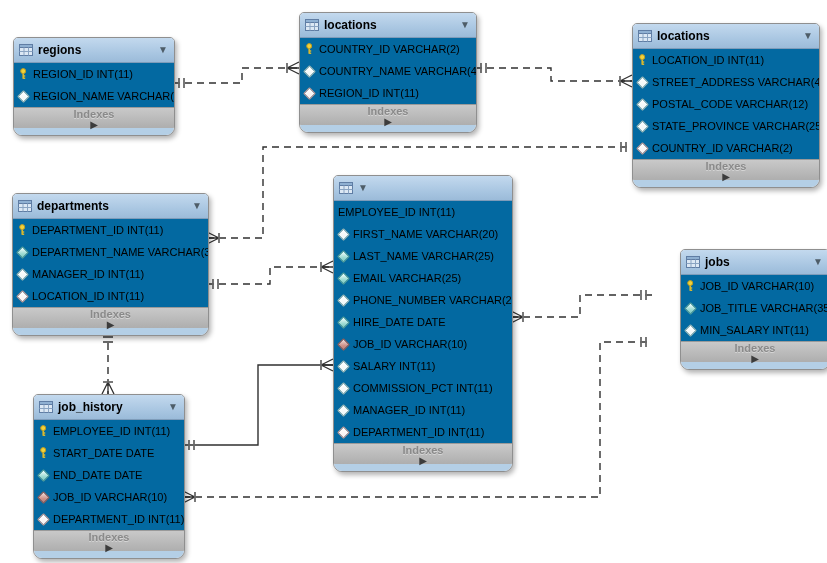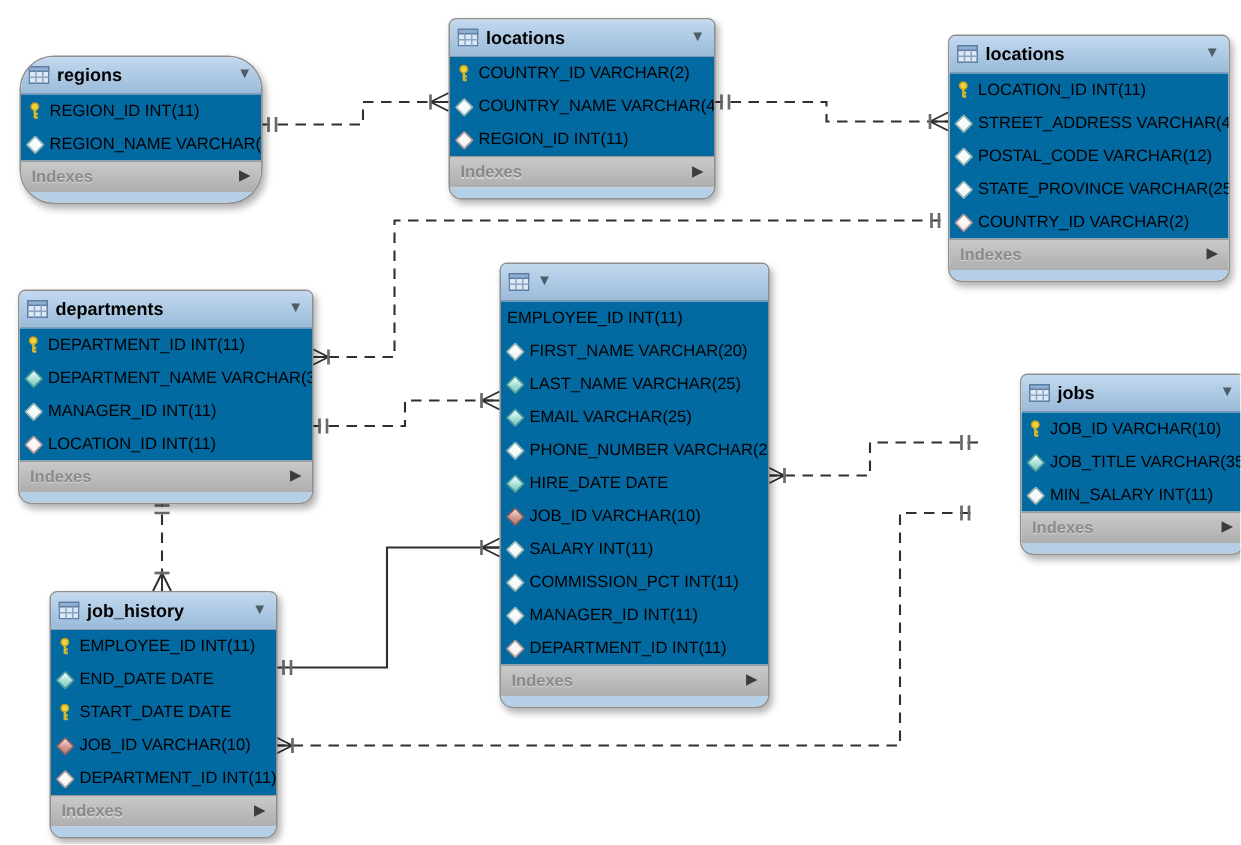--- a/index.html
+++ b/index.html
@@ -16,21 +16,21 @@
   .tbl-body{background:#0369a1;}
   .row{height:22px;display:flex;align-items:center;padding:0 4px;white-space:nowrap;}
   .row-txt{font-size:11px;color:#000;letter-spacing:0;}
   .ic{flex:0 0 auto;margin-right:4px;display:inline-flex;width:11px;justify-content:center;}
   .dia{width:7px;height:7px;transform:rotate(45deg);border-radius:1px;}
   .dia.teal-f{background:linear-gradient(135deg,#e8faf7 10%,#9fdcd4 60%,#7cc6bd);border:1px solid #56a09a;}
   .dia.teal-o{background:linear-gradient(135deg,#ffffff,#eef6f5);border:1px solid #9db9b6;}
   .dia.red-f{background:linear-gradient(135deg,#f0d4cf 10%,#cf948c 60%,#bd7d74);border:1px solid #9a5d55;}
   .dia.red-o{background:linear-gradient(135deg,#ffffff,#f8efee);border:1px solid #c59a93;}
   .tbl-ft{height:20px;display:flex;align-items:center;justify-content:space-between;padding:0 7px;
-          background:linear-gradient(#c9c9c9,#aeaeae);border-top:1px solid #9a9a9a;}
+          background:linear-gradient(#c9c9c9,#aeaeae);border-top:1px solid #9a9a9a;flex-direction:column;}
   .tbl-ft .ft-label{font-size:11px;font-weight:bold;color:#8a8a8a;text-shadow:0 1px 0 #d6d6d6;}
   .ft-arrow{font-size:10px;color:#3c3c3c;line-height:1;}
   .tbl-strip{height:7px;background:#b4cfe6;}
 </style>
 </head>
 <body>
 
 <div id="canvas">
   <svg id="wires" width="827" height="563">
       <g>
@@ -75,21 +75,21 @@
         <path d="M195,492 L195,502" fill="none" stroke="#6a6a6a" stroke-width="1.8"></path>
         <path d="M646,347 L646,337 M641,347 L641,337 " fill="none" stroke="#6a6a6a" stroke-width="1.8"></path>
       </g>
       <g>
         <path d="M511,317 L580,317 L580,295 L652,295" fill="none" stroke="#303030" stroke-width="1.4" stroke-dasharray="7 5"></path>
         <path d="M523,317 L511,323 M523,317 L511,317 M523,317 L511,311" fill="none" stroke="#303030" stroke-width="1.3"></path>
         <path d="M523,312 L523,322" fill="none" stroke="#6a6a6a" stroke-width="1.8"></path>
         <path d="M646,300 L646,290 M641,300 L641,290 " fill="none" stroke="#6a6a6a" stroke-width="1.8"></path>
       </g>
     </svg>
-<div class="tbl" style="left: 13px; top: 37px; width: 160px; border-radius: 23px;">
+<div class="tbl" style="left: 13px; top: 37px; width: 160px;">
       <div class="tbl-hd">
         <span class="tbl-ic">
           <svg width="14" height="12" viewBox="0 0 14 12">
             <rect x="0.5" y="0.5" width="13" height="11" fill="#dce8f4" stroke="#5f7da4"></rect>
             <rect x="0.5" y="0.5" width="13" height="3" fill="#8fb0d2" stroke="#5f7da4"></rect>
             <path d="M5,3.5 L5,11.5 M9.5,3.5 L9.5,11.5 M0.5,7.5 L13.5,7.5" stroke="#8aa4c2" stroke-width="1" fill="none"></path>
           </svg>
         </span>
         <span class="tbl-title">regions</span>
         <span class="tbl-collapse">▼</span>
@@ -398,32 +398,32 @@
           <span class="ic">
             <svg width="11" height="12" viewBox="0 0 11 12">
               <circle cx="5.2" cy="3.1" r="2.5" fill="#f0d23c" stroke="#bf9c1e" stroke-width="1"></circle>
               <path d="M5.2,5.4 L5.2,10.8 M5.2,8 L7.2,8 M5.2,10.3 L7.2,10.3" stroke="#d9b82e" stroke-width="1.6" fill="none"></path>
             </svg>
           </span>
           <span class="row-txt">EMPLOYEE_ID INT(11)</span>
         </div>
         <div class="row">
           <span class="ic">
+            <svg width="11" height="12" viewBox="0 0 11 12">
+              <circle cx="5.2" cy="3.1" r="2.5" fill="#f0d23c" stroke="#bf9c1e" stroke-width="1"></circle>
+              <path d="M5.2,5.4 L5.2,10.8 M5.2,8 L7.2,8 M5.2,10.3 L7.2,10.3" stroke="#d9b82e" stroke-width="1.6" fill="none"></path>
+            </svg>
+          </span>
+          <span class="row-txt">START_DATE DATE</span>
+        </div>
+        <div class="row">
+          <span class="ic">
             <span class="dia teal-f"></span>
           </span>
           <span class="row-txt">END_DATE DATE</span>
-        </div>
-        <div class="row">
-          <span class="ic">
-            <svg width="11" height="12" viewBox="0 0 11 12">
-              <circle cx="5.2" cy="3.1" r="2.5" fill="#f0d23c" stroke="#bf9c1e" stroke-width="1"></circle>
-              <path d="M5.2,5.4 L5.2,10.8 M5.2,8 L7.2,8 M5.2,10.3 L7.2,10.3" stroke="#d9b82e" stroke-width="1.6" fill="none"></path>
-            </svg>
-          </span>
-          <span class="row-txt">START_DATE DATE</span>
         </div>
         <div class="row">
           <span class="ic">
             <span class="dia red-f"></span>
           </span>
           <span class="row-txt">JOB_ID VARCHAR(10)</span>
         </div>
         <div class="row">
           <span class="ic">
             <span class="dia red-o"></span>

